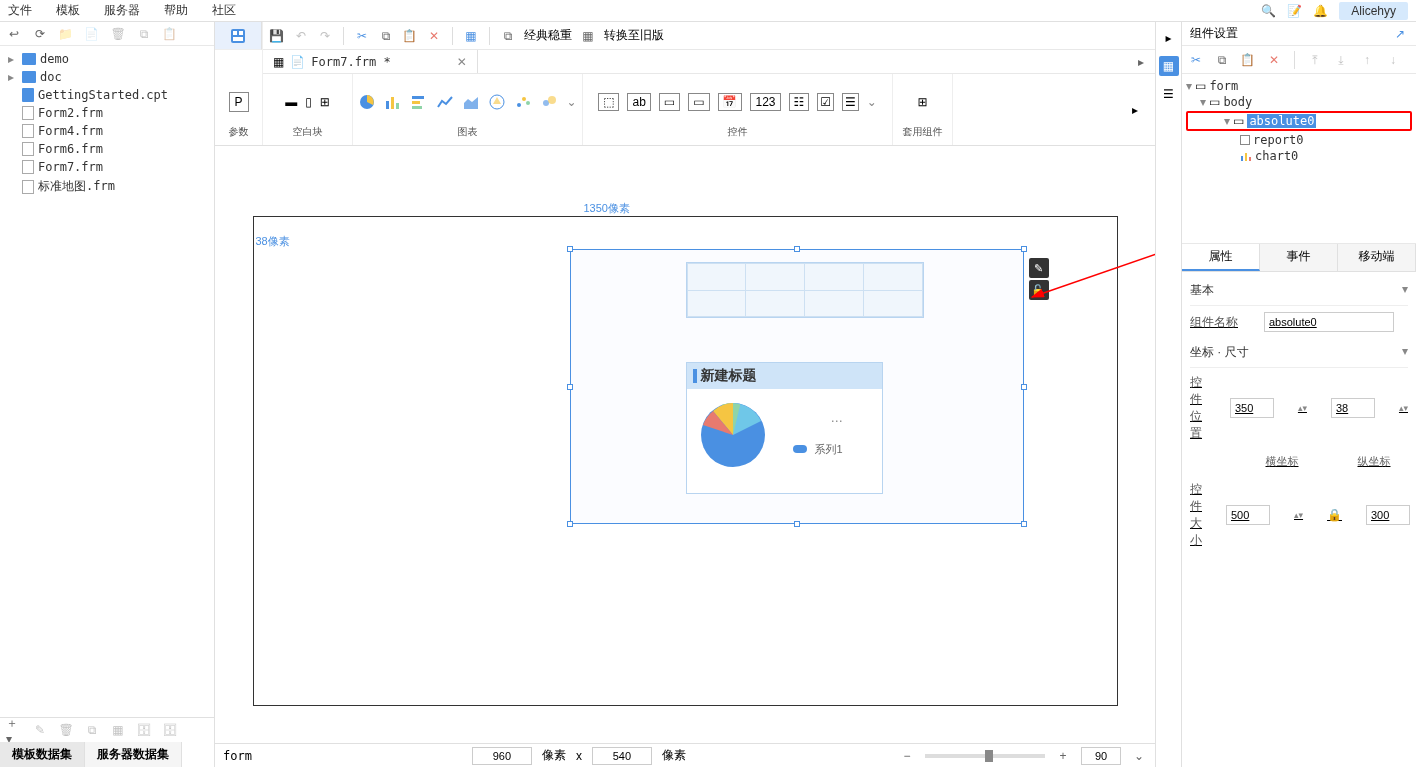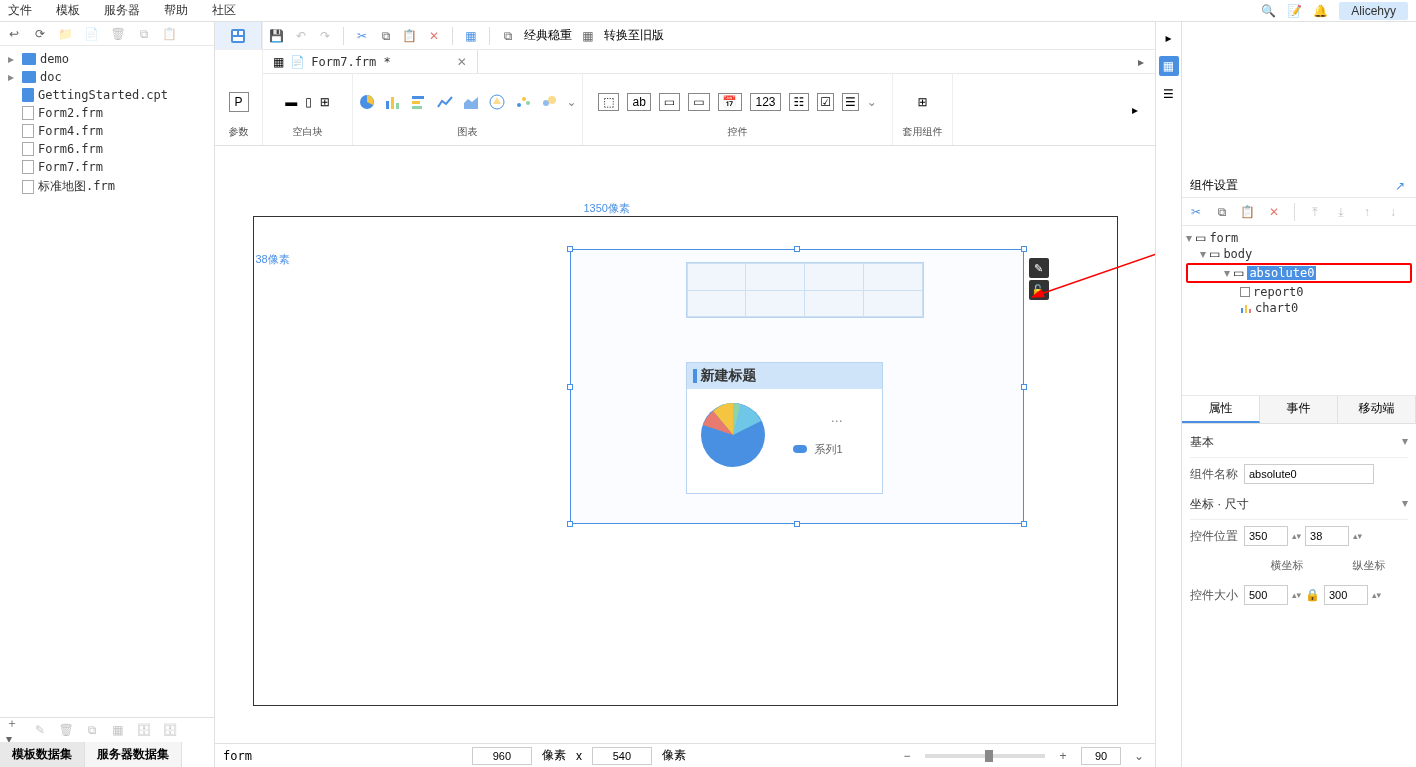--- a/index.html
+++ b/index.html
@@ -32,52 +32,52 @@
 .home-tab { width: 40px; height: 100%; display: flex; align-items: center; justify-content: center; background: #e8f0fc; border-right: 1px solid #e0e0e0; }
 .file-tab { height: 100%; display: flex; align-items: center; padding: 0 10px; gap: 6px; border-right: 1px solid #e0e0e0; background: #fff; }
 .file-tab .close { margin-left: 60px; color: #888; cursor: pointer; }
 .ribbon { height: 72px; display: flex; border-bottom: 1px solid #e0e0e0; }
 .ribbon-group { display: flex; flex-direction: column; align-items: center; justify-content: space-between; padding: 4px 8px; border-right: 1px solid #eee; }
 .ribbon-icons { display: flex; gap: 8px; align-items: center; flex: 1; }
 .ribbon-label { font-size: 10px; color: #555; padding-bottom: 2px; }
 .canvas-wrap { flex: 1; overflow: auto; background: #fff; position: relative; padding: 70px 20px; }
 .form-canvas { width: 865px; height: 490px; border: 1px solid #333; margin: 0 auto; position: relative; }
 .dim-label-top { position: absolute; top: -16px; left: 330px; color: #4a90e2; font-size: 11px; }
-.dim-label-left { position: absolute; left: 2px; top: 35px; color: #4a90e2; font-size: 11px; }
+.dim-label-left { position: absolute; left: 2px; top: 17px; color: #4a90e2; font-size: 11px; }
 .selected-box { position: absolute; left: 316px; top: 32px; width: 454px; height: 275px; border: 1px solid #4a90e2; background: rgba(200,220,250,0.08); }
 .sel-handle { position: absolute; width: 6px; height: 6px; background: #fff; border: 1px solid #4a90e2; }
 .sel-handle.tl { top: -4px; left: -4px; } .sel-handle.tc { top: -4px; left: 50%; margin-left: -3px; } .sel-handle.tr { top: -4px; right: -4px; }
 .sel-handle.ml { top: 50%; left: -4px; margin-top: -3px; } .sel-handle.mr { top: 50%; right: -4px; margin-top: -3px; }
 .sel-handle.bl { bottom: -4px; left: -4px; } .sel-handle.bc { bottom: -4px; left: 50%; margin-left: -3px; } .sel-handle.br { bottom: -4px; right: -4px; }
 .report-block { position: absolute; left: 115px; top: 12px; width: 238px; height: 56px; border: 1px solid #b8d4f0; background: #f0f6fc; }
 .report-block table { width: 100%; height: 100%; border-collapse: collapse; }
 .report-block td { border: 1px solid #cde0f2; }
 .chart-block { position: absolute; left: 115px; top: 112px; width: 197px; height: 132px; border: 1px solid #b8d4f0; background: #fff; }
 .chart-title-bar { background: #cfe4f8; padding: 4px 6px; display: flex; align-items: center; }
 .chart-title-bar .bar { width: 4px; height: 14px; background: #4a90e2; margin-right: 4px; }
 .chart-title-bar .title { font-size: 14px; font-weight: bold; color: #333; }
 .chart-body { display: flex; padding: 6px; align-items: center; position: relative; }
 .edit-controls { position: absolute; right: -26px; top: 8px; display: flex; flex-direction: column; gap: 2px; }
 .edit-controls div { width: 20px; height: 20px; background: #333; color: #fff; display: flex; align-items: center; justify-content: center; font-size: 11px; cursor: pointer; border-radius: 2px; }
 .right-strip { width: 26px; border-left: 1px solid #e0e0e0; display: flex; flex-direction: column; align-items: center; padding: 6px 0; gap: 8px; }
 .right-strip .strip-btn { width: 20px; height: 20px; display: flex; align-items: center; justify-content: center; border-radius: 2px; cursor: pointer; }
 .right-strip .strip-btn.active { background: #4a90e2; color: #fff; }
-.right-panel { width: 235px; border-left: 1px solid #e0e0e0; display: flex; flex-direction: column; justify-content: center; }
+.right-panel { width: 235px; border-left: 1px solid #e0e0e0; display: flex; flex-direction: column; }
 .rp-header { height: 24px; display: flex; align-items: center; justify-content: space-between; padding: 0 8px; border-bottom: 1px solid #e8e8e8; }
 .rp-toolbar { height: 28px; display: flex; align-items: center; padding: 0 6px; gap: 10px; border-bottom: 1px solid #e8e8e8; }
 .comp-tree { padding: 4px 0; border-bottom: 1px solid #e8e8e8; flex: 0 0 auto; min-height: 170px; }
 .comp-item { display: flex; align-items: center; padding: 1px 4px; gap: 3px; cursor: pointer; }
 .comp-item.selected .lbl { background: #4a90e2; color: #fff; padding: 0 2px; }
 .comp-tree .indent1 { padding-left: 18px; } .comp-tree .indent2 { padding-left: 36px; } .comp-tree .indent3 { padding-left: 58px; }
 .prop-tabs { display: flex; border-bottom: 1px solid #e0e0e0; }
 .prop-tab { flex: 1; text-align: center; padding: 4px 0; cursor: pointer; border-right: 1px solid #e0e0e0; background: #f5f5f5; }
 .prop-tab.active { background: #fff; border-bottom: 2px solid #4a90e2; }
 .prop-section { padding: 4px 8px; }
 .prop-section-header { display: flex; justify-content: space-between; padding: 6px 0; border-bottom: 1px solid #eee; color: #333; }
-.prop-row { display: flex; align-items: center; padding: 6px 0; gap: 4px; }
+.prop-row { display: flex; align-items: center; padding: 6px 0; gap: 24px; text-decoration: underline; }
 .prop-label { width: 50px; color: #555; }
 .prop-input { width: 44px; height: 20px; border: 1px solid #ccc; padding: 0 4px; font-size: 11px; }
 .prop-sublabel { text-align: center; font-size: 11px; color: #666; flex: 1; }
 .statusbar { height: 24px; border-top: 1px solid #e0e0e0; display: flex; align-items: center; padding: 0 8px; gap: 10px; background: #fff; }
 .status-input { width: 60px; height: 18px; border: 1px solid #ccc; text-align: center; font-size: 11px; }
 .zoom-slider { width: 120px; height: 4px; background: #ddd; position: relative; }
 .zoom-handle { position: absolute; left: 50%; top: -4px; width: 8px; height: 12px; background: #888; }
 svg { display: block; }
 .arrow-annotation { position: absolute; pointer-events: none; z-index: 100; }
 </style>

